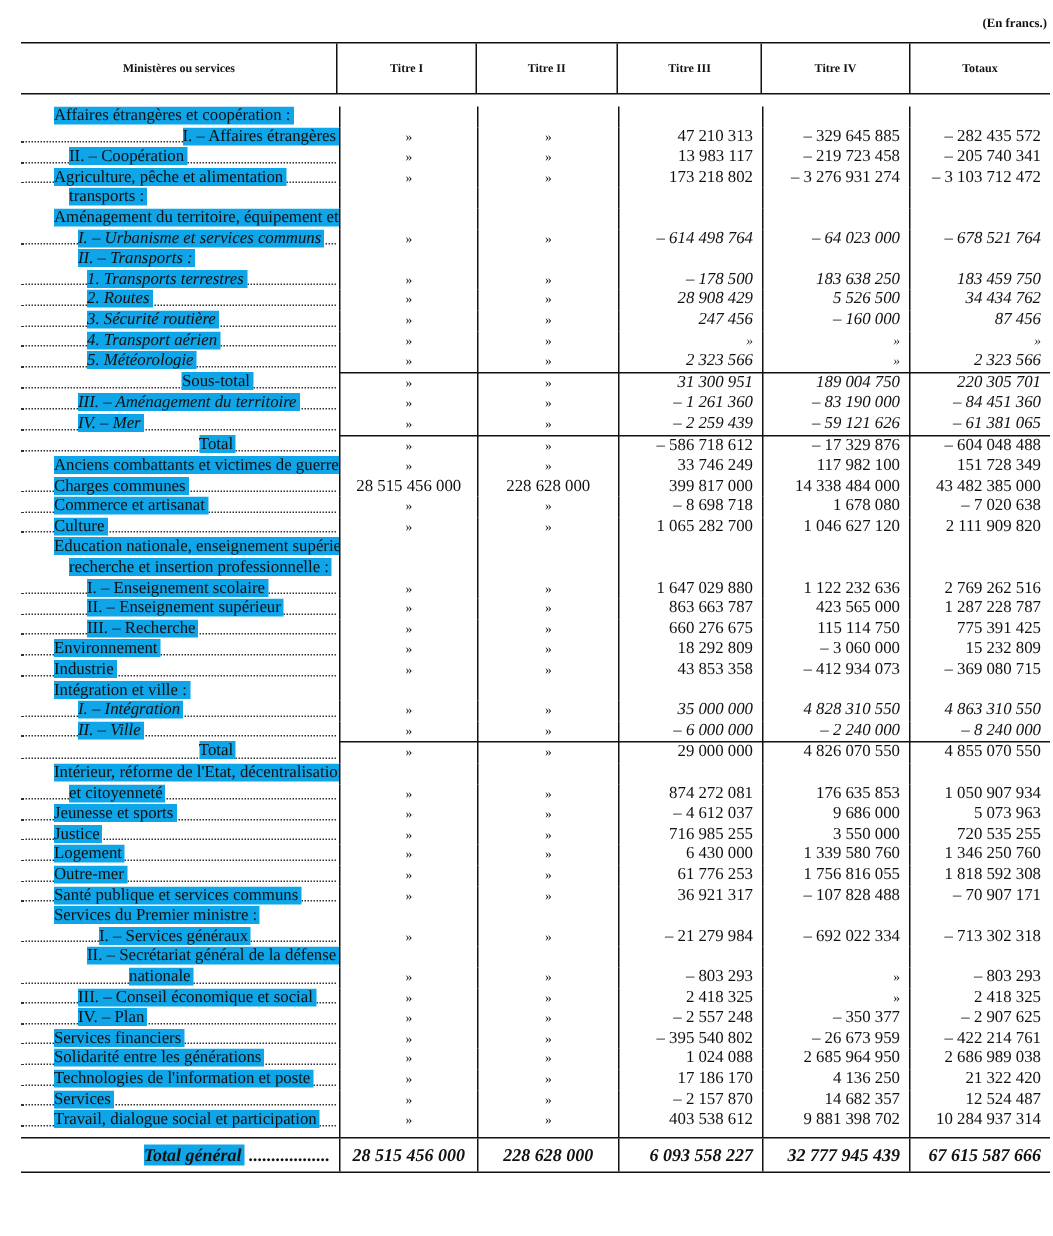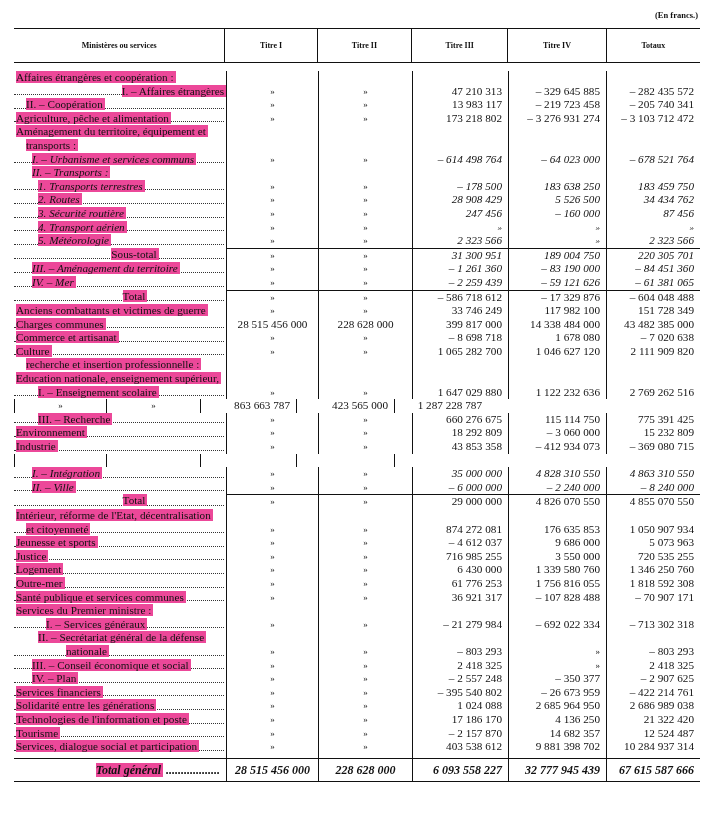--- a/index.html
+++ b/index.html
@@ -31,21 +31,21 @@
   .body { position: relative; padding-top: 8px; }
   .row { display: flex; font-size: 11.2px; line-height: 13.6px; }
   .row > .lab { width: 212px; box-sizing: border-box; white-space: nowrap; overflow: hidden; position: relative; }
   .row > .num { box-sizing: border-box; border-left: 1px solid #111; text-align: right; padding-right: 6px; white-space: nowrap; }
   .row > .num.c1, .row > .num.c2 { text-align: center; padding-right: 0; }
   .row.italic .lab, .row.italic .num.c3, .row.italic .num.c4, .row.italic .num.c5 { font-style: italic; }
   .row.rule > .num { border-top: 1.4px solid #111; }
   .row.bold { font-weight: bold; }
   .row.final { line-height: 22px; font-size: 12px; border-top: 1.4px solid #111; border-bottom: 1.6px solid #111; font-style: italic; }
   .row.final > .num.c1, .row.final > .num.c2 { text-align: center; }
-  .lab .txt { background: #ec4899; position: relative; z-index: 1; padding-right: 2px; }
+  .lab .txt { background: #0ea5e9; position: relative; z-index: 1; padding-right: 2px; margin-left: 20px; }
   .lab .leader {
     position: absolute; left: 0; right: 2px; bottom: 3px;
     border-bottom: 1px dotted #333; z-index: 0;
   }
   .mark { font-size: 9px; }
 </style>
 </head>
 <body>
 
 <div class="unit">(En francs.)</div>
@@ -86,29 +86,29 @@
       </div>
       <div class="row">
         <div class="lab" style="padding-left: 2px;"><span class="txt">Agriculture, pêche et alimentation</span><span class="leader"></span></div>
         <div class="num c1 mark">»</div>
         <div class="num c2 mark">»</div>
         <div class="num c3">173 218 802</div>
         <div class="num c4">– 3 276 931 274</div>
         <div class="num c5">– 3 103 712 472</div>
       </div>
       <div class="row">
+        <div class="lab nodots" style="padding-left: 12px;"><span class="txt">transports :</span></div>
+        <div class="num c1">&nbsp;</div>
+        <div class="num c2">&nbsp;</div>
+        <div class="num c3">&nbsp;</div>
+        <div class="num c4">&nbsp;</div>
+        <div class="num c5">&nbsp;</div>
+      </div>
+      <div class="row">
         <div class="lab nodots" style="padding-left: 2px;"><span class="txt">Aménagement du territoire, équipement et</span></div>
-        <div class="num c1">&nbsp;</div>
-        <div class="num c2">&nbsp;</div>
-        <div class="num c3">&nbsp;</div>
-        <div class="num c4">&nbsp;</div>
-        <div class="num c5">&nbsp;</div>
-      </div>
-      <div class="row">
-        <div class="lab nodots" style="padding-left: 12px;"><span class="txt">transports :</span></div>
         <div class="num c1">&nbsp;</div>
         <div class="num c2">&nbsp;</div>
         <div class="num c3">&nbsp;</div>
         <div class="num c4">&nbsp;</div>
         <div class="num c5">&nbsp;</div>
       </div>
       <div class="row italic">
         <div class="lab" style="padding-left: 18px;"><span class="txt">I. – Urbanisme et services communs</span><span class="leader"></span></div>
         <div class="num c1 mark">»</div>
         <div class="num c2 mark">»</div>
@@ -222,44 +222,45 @@
       </div>
       <div class="row">
         <div class="lab" style="padding-left: 2px;"><span class="txt">Culture</span><span class="leader"></span></div>
         <div class="num c1 mark">»</div>
         <div class="num c2 mark">»</div>
         <div class="num c3">1 065 282 700</div>
         <div class="num c4">1 046 627 120</div>
         <div class="num c5">2 111 909 820</div>
       </div>
       <div class="row">
+        <div class="lab nodots" style="padding-left: 2px;"><span class="txt">Education nationale, enseignement supérieur,</span></div>
+        <div class="num c1">&nbsp;</div>
+        <div class="num c2">&nbsp;</div>
+        <div class="num c3">&nbsp;</div>
+        <div class="num c4">&nbsp;</div>
+        <div class="num c5">&nbsp;</div>
+      </div>
+      <div class="row">
         <div class="lab nodots" style="padding-left: 12px;"><span class="txt">recherche et insertion professionnelle :</span></div>
-        <div class="num c1">&nbsp;</div>
-        <div class="num c2">&nbsp;</div>
-        <div class="num c3">&nbsp;</div>
-        <div class="num c4">&nbsp;</div>
-        <div class="num c5">&nbsp;</div>
-      </div>
-      <div class="row">
-        <div class="lab nodots" style="padding-left: 2px;"><span class="txt">Education nationale, enseignement supérieur,</span></div>
         <div class="num c1">&nbsp;</div>
         <div class="num c2">&nbsp;</div>
         <div class="num c3">&nbsp;</div>
         <div class="num c4">&nbsp;</div>
         <div class="num c5">&nbsp;</div>
       </div>
       <div class="row">
         <div class="lab" style="padding-left: 24px;"><span class="txt">I. – Enseignement scolaire</span><span class="leader"></span></div>
         <div class="num c1 mark">»</div>
         <div class="num c2 mark">»</div>
         <div class="num c3">1 647 029 880</div>
         <div class="num c4">1 122 232 636</div>
         <div class="num c5">2 769 262 516</div>
       </div>
       <div class="row">
+        <div class="lab" style="padding-left: 24px;"><span class="txt">II. – Enseignement supérieur</span><span class="leader"></span></div>
         <div class="num c1 mark">»</div>
         <div class="num c2 mark">»</div>
         <div class="num c3">863 663 787</div>
         <div class="num c4">423 565 000</div>
         <div class="num c5">1 287 228 787</div>
       </div>
       <div class="row">
         <div class="lab" style="padding-left: 24px;"><span class="txt">III. – Recherche</span><span class="leader"></span></div>
         <div class="num c1 mark">»</div>
         <div class="num c2 mark">»</div>
@@ -277,20 +278,21 @@
       </div>
       <div class="row">
         <div class="lab" style="padding-left: 2px;"><span class="txt">Industrie</span><span class="leader"></span></div>
         <div class="num c1 mark">»</div>
         <div class="num c2 mark">»</div>
         <div class="num c3">43 853 358</div>
         <div class="num c4">– 412 934 073</div>
         <div class="num c5">– 369 080 715</div>
       </div>
       <div class="row">
+        <div class="lab nodots" style="padding-left: 2px;"><span class="txt">Intégration et ville :</span></div>
         <div class="num c1">&nbsp;</div>
         <div class="num c2">&nbsp;</div>
         <div class="num c3">&nbsp;</div>
         <div class="num c4">&nbsp;</div>
         <div class="num c5">&nbsp;</div>
       </div>
       <div class="row italic">
         <div class="lab" style="padding-left: 18px;"><span class="txt">I. – Intégration</span><span class="leader"></span></div>
         <div class="num c1 mark">»</div>
         <div class="num c2 mark">»</div>
@@ -356,21 +358,21 @@
       </div>
       <div class="row">
         <div class="lab" style="padding-left: 2px;"><span class="txt">Outre-mer</span><span class="leader"></span></div>
         <div class="num c1 mark">»</div>
         <div class="num c2 mark">»</div>
         <div class="num c3">61 776 253</div>
         <div class="num c4">1 756 816 055</div>
         <div class="num c5">1 818 592 308</div>
       </div>
       <div class="row">
-        <div class="lab" style="padding-left: 2px;"><span class="txt">Santé publique et services communes</span><span class="leader"></span></div>
+        <div class="lab" style="padding-left: 2px;"><span class="txt">Santé publique et services communs</span><span class="leader"></span></div>
         <div class="num c1 mark">»</div>
         <div class="num c2 mark">»</div>
         <div class="num c3">36 921 317</div>
         <div class="num c4">– 107 828 488</div>
         <div class="num c5">– 70 907 171</div>
       </div>
       <div class="row">
         <div class="lab nodots" style="padding-left: 2px;"><span class="txt">Services du Premier ministre :</span></div>
         <div class="num c1">&nbsp;</div>
         <div class="num c2">&nbsp;</div>
@@ -436,29 +438,29 @@
       </div>
       <div class="row">
         <div class="lab" style="padding-left: 2px;"><span class="txt">Technologies de l'information et poste</span><span class="leader"></span></div>
         <div class="num c1 mark">»</div>
         <div class="num c2 mark">»</div>
         <div class="num c3">17 186 170</div>
         <div class="num c4">4 136 250</div>
         <div class="num c5">21 322 420</div>
       </div>
       <div class="row">
-        <div class="lab" style="padding-left: 2px;"><span class="txt">Tourisme</span><span class="leader"></span></div>
+        <div class="lab" style="padding-left: 2px;"><span class="txt">Services</span><span class="leader"></span></div>
         <div class="num c1 mark">»</div>
         <div class="num c2 mark">»</div>
         <div class="num c3">– 2 157 870</div>
         <div class="num c4">14 682 357</div>
         <div class="num c5">12 524 487</div>
       </div>
       <div class="row">
-        <div class="lab" style="padding-left: 2px;"><span class="txt">Services, dialogue social et participation</span><span class="leader"></span></div>
+        <div class="lab" style="padding-left: 2px;"><span class="txt">Travail, dialogue social et participation</span><span class="leader"></span></div>
         <div class="num c1 mark">»</div>
         <div class="num c2 mark">»</div>
         <div class="num c3">403 538 612</div>
         <div class="num c4">9 881 398 702</div>
         <div class="num c5">10 284 937 314</div>
       </div>
       <div class="row" style="height: 4px;">
         <div class="lab"></div>
         <div class="num c1"></div>
         <div class="num c2"></div>

